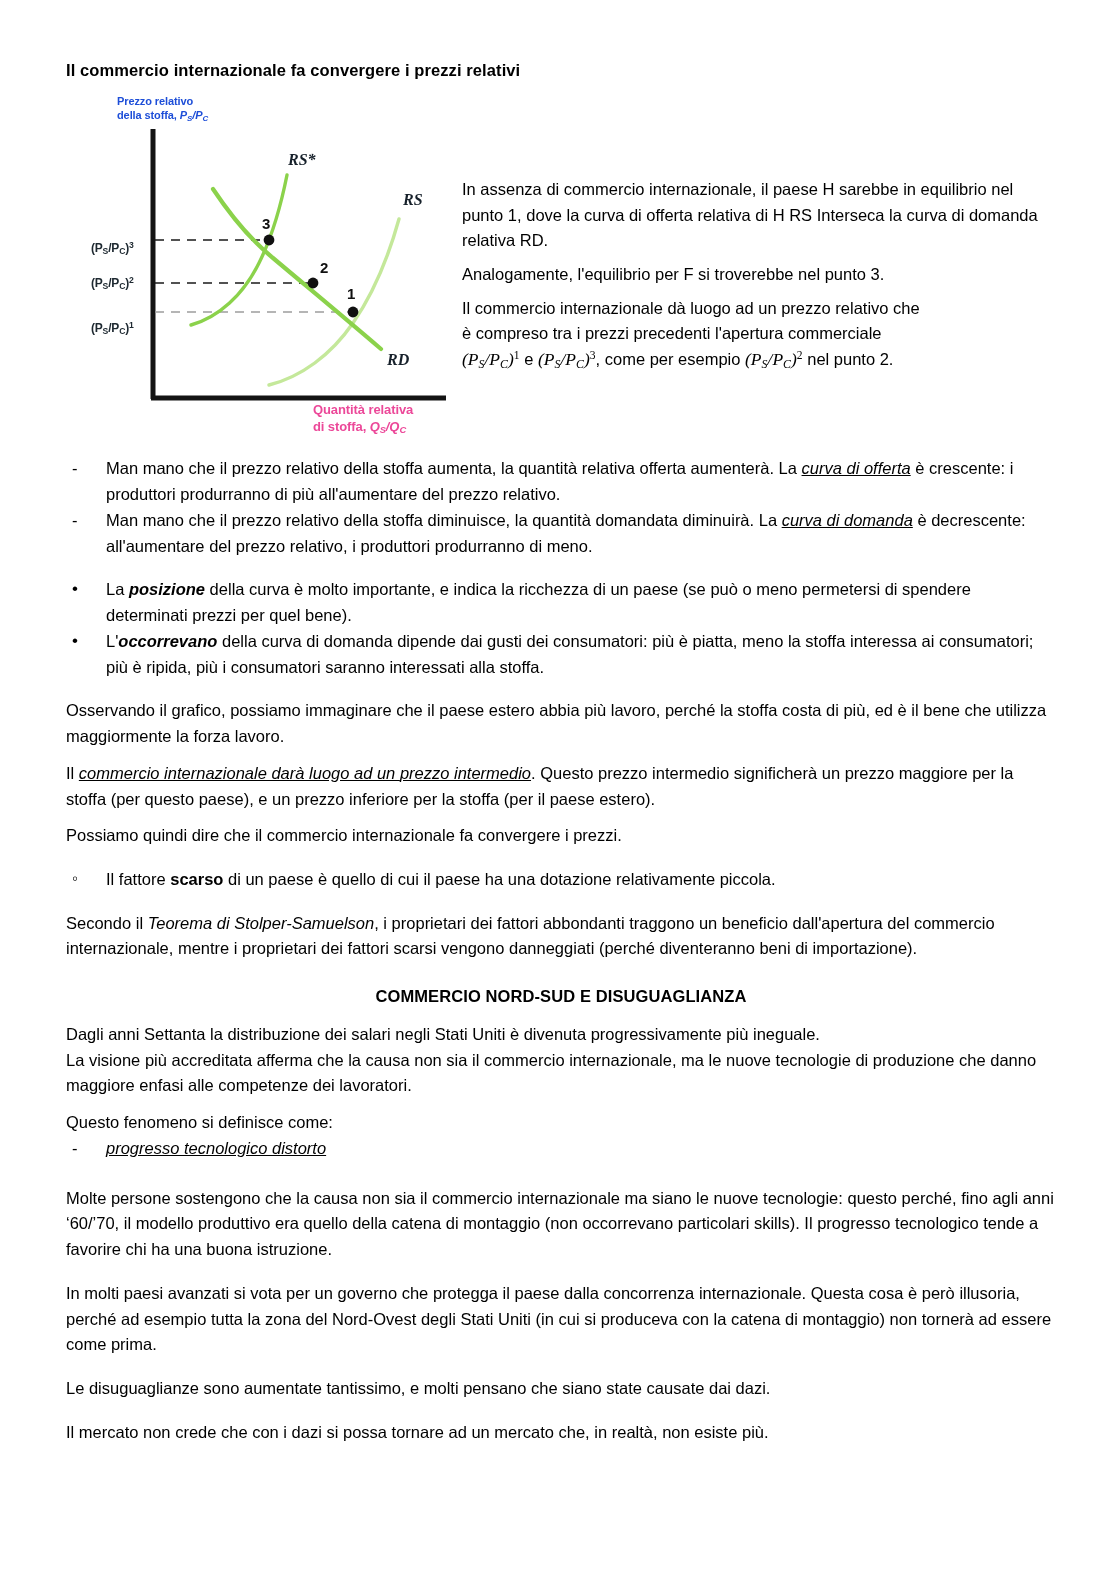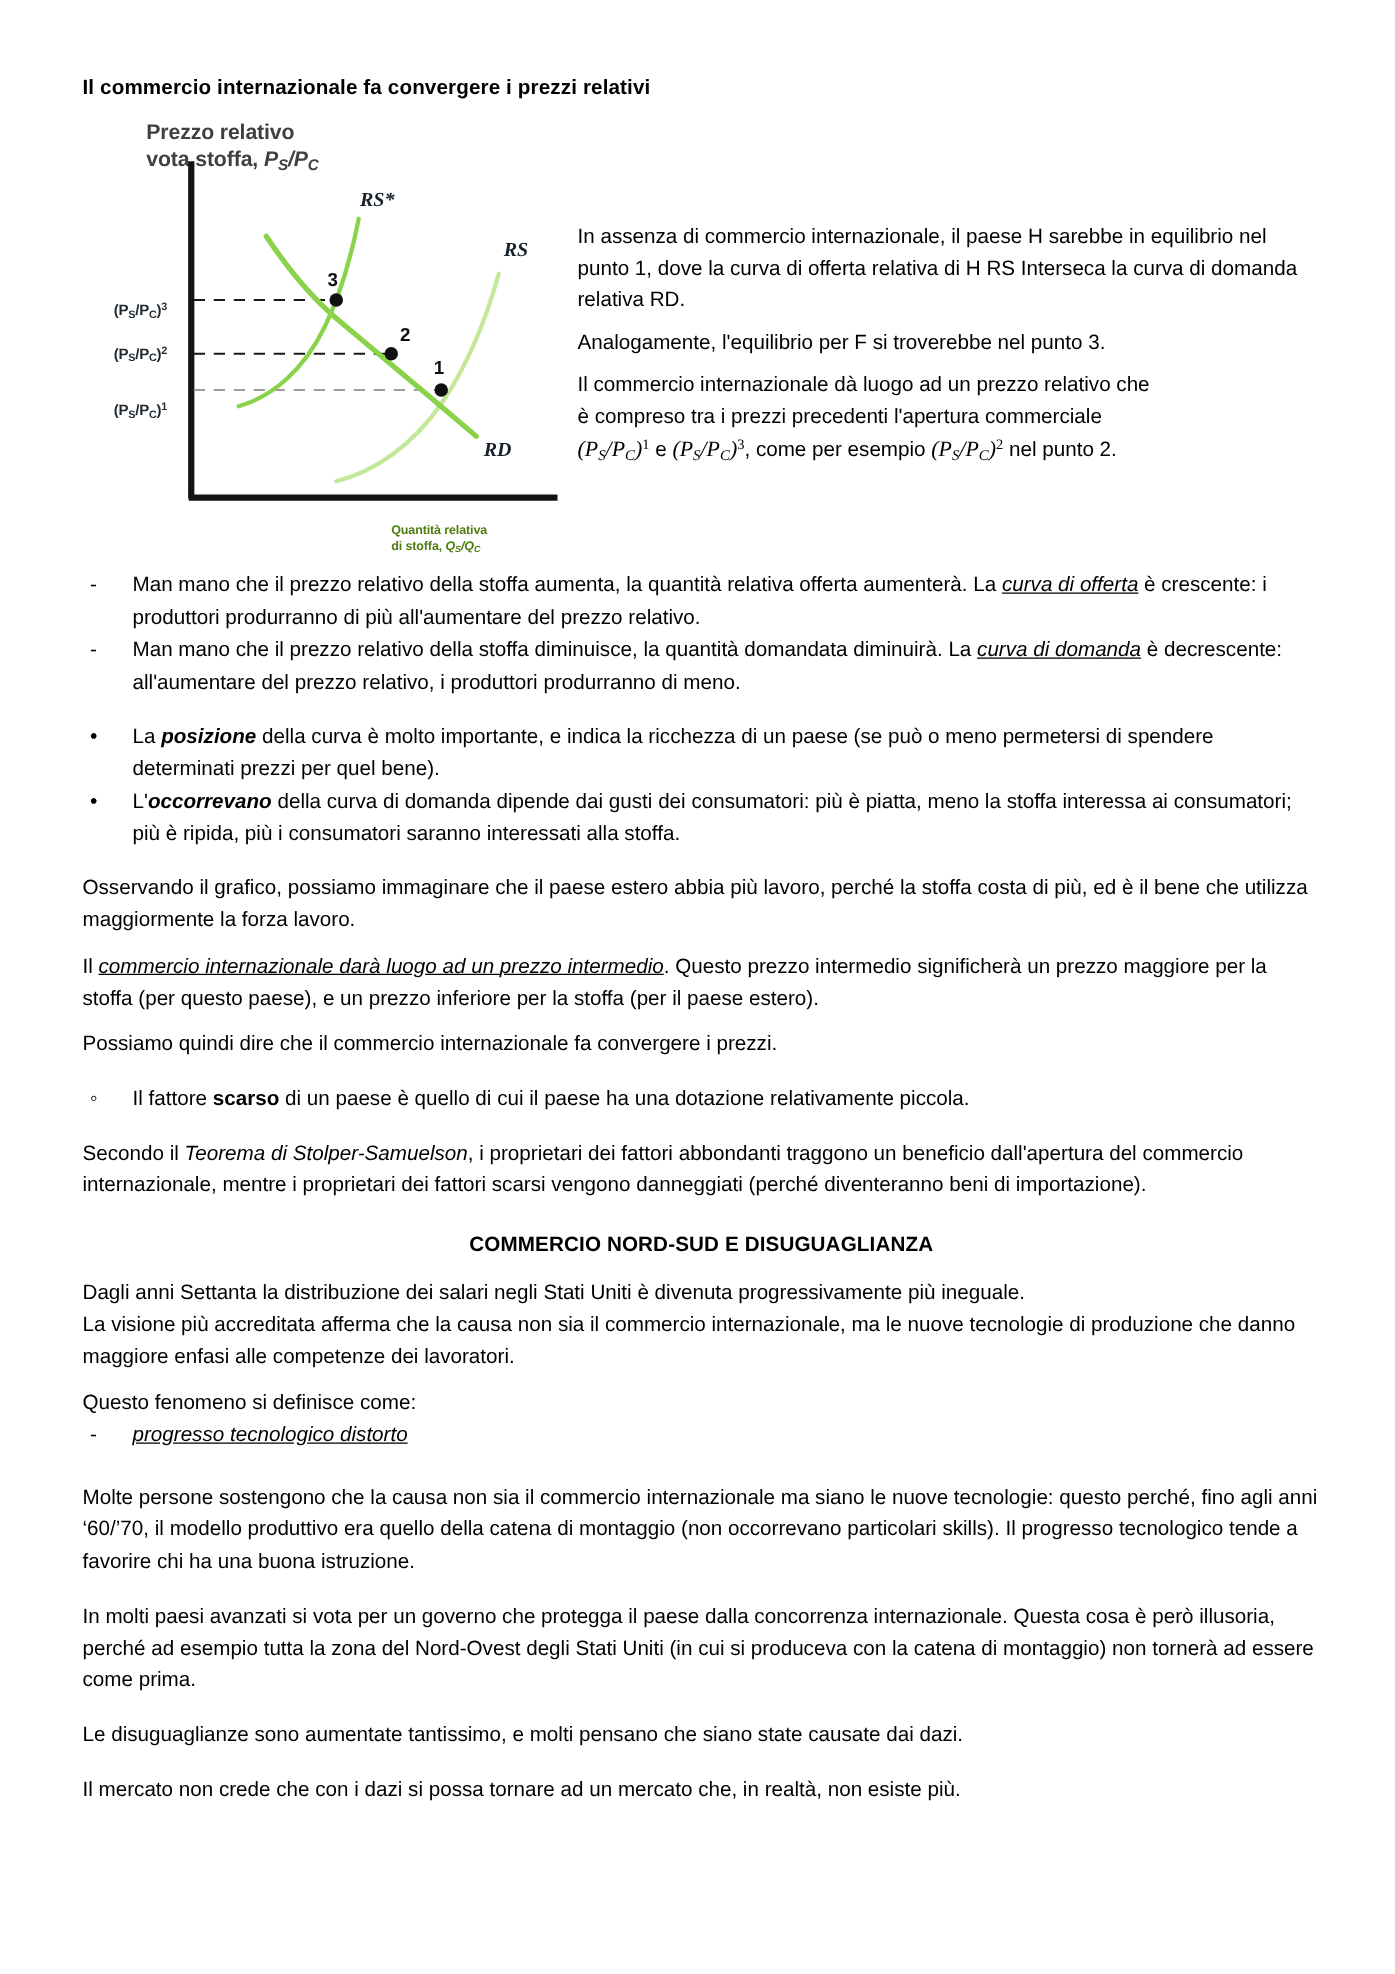--- a/index.html
+++ b/index.html
@@ -50,35 +50,35 @@
     position: absolute;
     left: 25px;
     top: 0;
     width: 365px;
     height: 345px;
   }
   .fig-ylabel {
     position: absolute;
     left: 26px;
     top: 0px;
-    font-size: 17px;
+    font-size: 11px;
     line-height: 1.25;
-    color: #404040;
+    color: #1d4ed8;
     font-weight: bold;
     letter-spacing: -0.1px;
     white-space: nowrap;
   }
   .fig-ylabel i { font-style: italic; }
   .fig-xlabel {
     position: absolute;
     left: 222px;
-    top: 324px;
-    font-size: 10px;
+    top: 307px;
+    font-size: 13px;
     line-height: 1.25;
-    color: #4d7c0f;
+    color: #ec4899;
     font-weight: bold;
     letter-spacing: -0.1px;
     white-space: nowrap;
   }
   .fig-xlabel i { font-style: italic; }
   sub.small { font-size: 0.72em; vertical-align: -0.25em; }
   sup.small { font-size: 0.72em; vertical-align: 0.45em; }
 
   .chart-svg {
     position: absolute;
@@ -195,21 +195,21 @@
   <div class="content">
 
     <h1 class="doc-title">Il commercio internazionale fa convergere i prezzi relativi</h1>
 
     <div class="figure-block">
 
       <div class="figure">
 
         <div class="fig-ylabel">
           <span>Prezzo relativo</span><br>
-          <span>vota stoffa, </span><i>P</i><sub class="small"><i>S</i></sub><i>/</i><i>P</i><sub class="small"><i>C</i></sub>
+          <span>della stoffa, </span><i>P</i><sub class="small"><i>S</i></sub><i>/</i><i>P</i><sub class="small"><i>C</i></sub>
         </div>
 
         <div class="ytick" style="left:0px; top:145px;">
           <span>(P</span><sub class="small">S</sub><span>/P</span><sub class="small">C</sub><span>)</span><sup class="small">3</sup>
         </div>
         <div class="ytick" style="left:0px; top:180px;">
           <span>(P</span><sub class="small">S</sub><span>/P</span><sub class="small">C</sub><span>)</span><sup class="small">2</sup>
         </div>
         <div class="ytick" style="left:0px; top:225px;">
           <span>(P</span><sub class="small">S</sub><span>/P</span><sub class="small">C</sub><span>)</span><sup class="small">1</sup>

